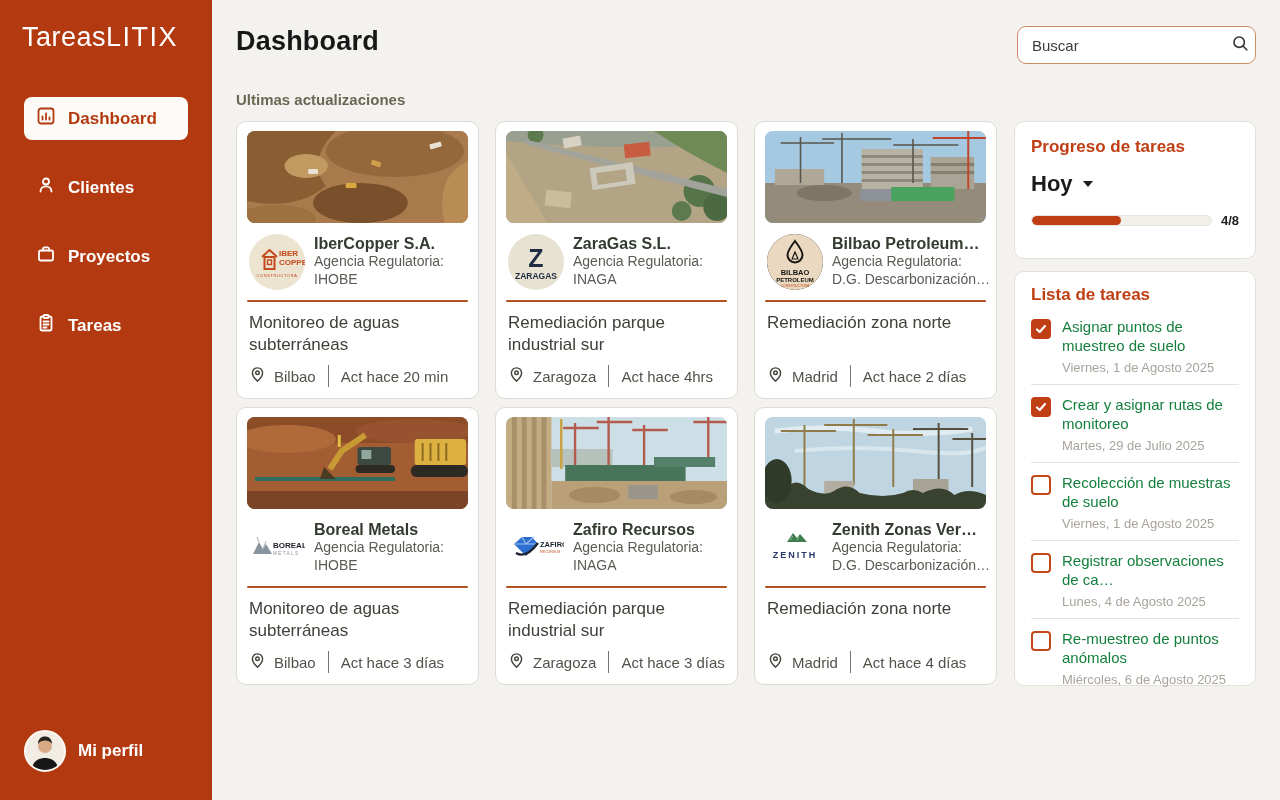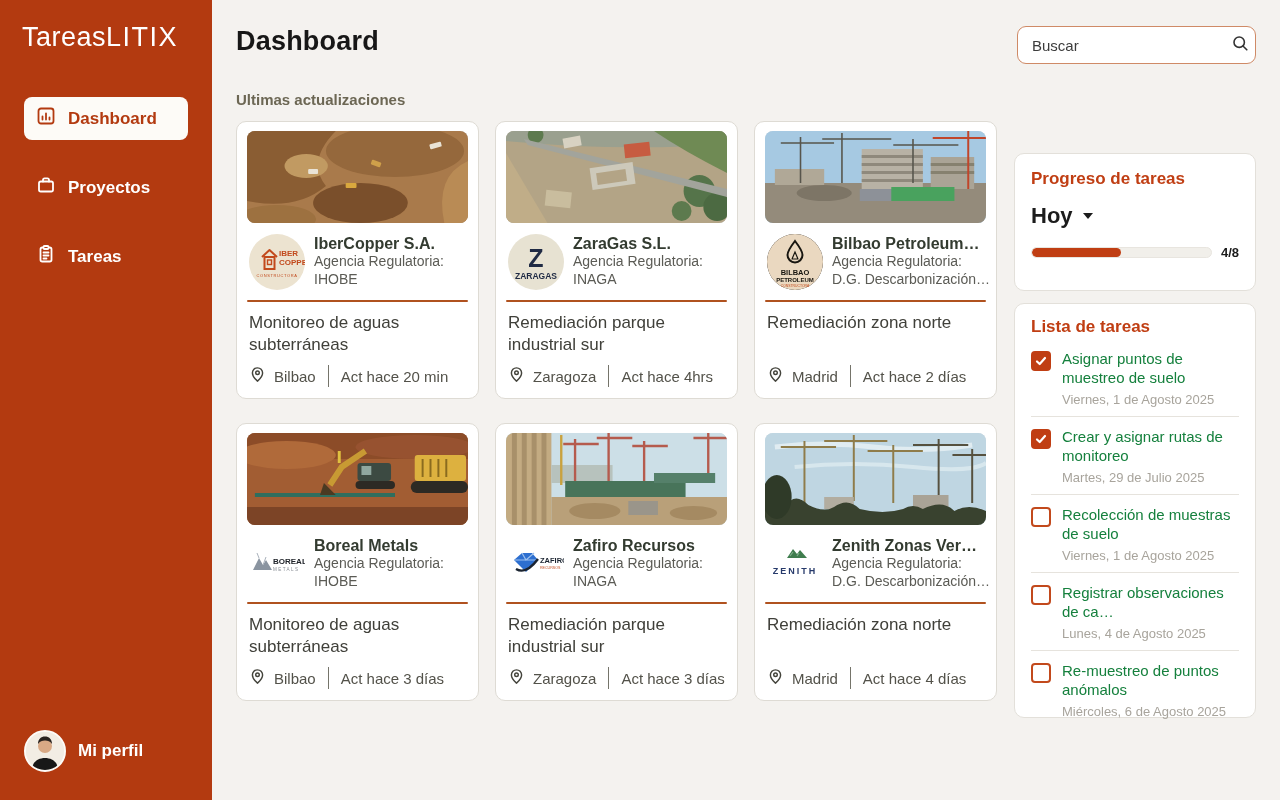--- a/index.html
+++ b/index.html
@@ -48,21 +48,21 @@
   .company-text { min-width:0; }
   .company { font-size:16px; font-weight:700; color:#333b30; white-space:nowrap; }
   .agency-label, .agency-name { display:block; font-size:14px; color:#5b5b55; line-height:1.28; white-space:nowrap; }
   .card-divider { height:2px; background:#b0521f; margin-top:10px; border-radius:1px; }
   .project { font-size:17px; color:#40403a; line-height:1.3; margin-top:10px; padding:0 2px; }
   .meta { margin-top:auto; display:flex; align-items:center; gap:8px; padding:0 2px 2px 2px;
     font-size:15px; color:#53524a; }
   .vline { width:1px; height:22px; background:#75746a; margin:0 4px; }
 
   
-  .right-col { width:242px; display:flex; flex-direction:column; gap:12px;margin-top:32px; }
+  .right-col { width:242px; display:flex; flex-direction:column; gap:12px; }
   .panel { background:#fff; border:1px solid #e3e0da; border-radius:10px; padding:15px 16px; }
   .panel-title { font-size:17px; font-weight:700; color:#c03e13; }
   .filter { display:flex; align-items:center; gap:10px; background:none; border:none;
     font-family:inherit; font-size:22px; font-weight:700; color:#1c1c1c; margin-top:14px; cursor:pointer; padding:0; }
   .caret { width:0; height:0; border-left:5px solid transparent; border-right:5px solid transparent;
     border-top:6px solid #1c1c1c; display:inline-block; }
   .progress-row { display:flex; align-items:center; gap:9px; margin-top:16px; margin-bottom:4px; }
   .track { flex:1; height:11px; border-radius:6px; background:#f1efea; border:1px solid #e8e5df; overflow:hidden; }
   .fill { height:100%; background:#c03e13; border-radius:6px; }
   .pct { font-size:13px; font-weight:700; color:#1c1c1c; }
@@ -90,20 +90,29 @@
   </div>
   <nav class="nav">
     <button class="nav-item active">
       <span>
         <svg width="20" height="20" viewBox="0 0 20 20" fill="none" stroke="#b33a10" stroke-width="1.8" stroke-linecap="round">
           <rect x="2.5" y="2.5" width="15" height="15" rx="2.5"></rect>
           <path d="M6.5 13.5V10.5 M10 13.5V7.5 M13.5 13.5V11.5"></path>
         </svg>
       </span>
       <span>Dashboard</span>
+    </button>
+    <button class="nav-item">
+      <span>
+        <svg width="20" height="20" viewBox="0 0 20 20" fill="none" stroke="#fff" stroke-width="1.8" stroke-linecap="round">
+          <circle cx="10" cy="6.5" r="3"></circle>
+          <path d="M4.5 16.5c0-3 2.4-5.2 5.5-5.2s5.5 2.2 5.5 5.2"></path>
+        </svg>
+      </span>
+      <span>Clientes</span>
     </button>
     <button class="nav-item">
       <span>
         <svg width="20" height="20" viewBox="0 0 20 20" fill="none" stroke="#fff" stroke-width="1.8" stroke-linecap="round" stroke-linejoin="round">
           <rect x="3" y="6.5" width="14" height="10" rx="1.8"></rect>
           <path d="M7 6.5V5a1.6 1.6 0 0 1 1.6-1.6h2.8A1.6 1.6 0 0 1 13 5v1.5"></path>
         </svg>
       </span>
       <span>Proyectos</span>
     </button>

